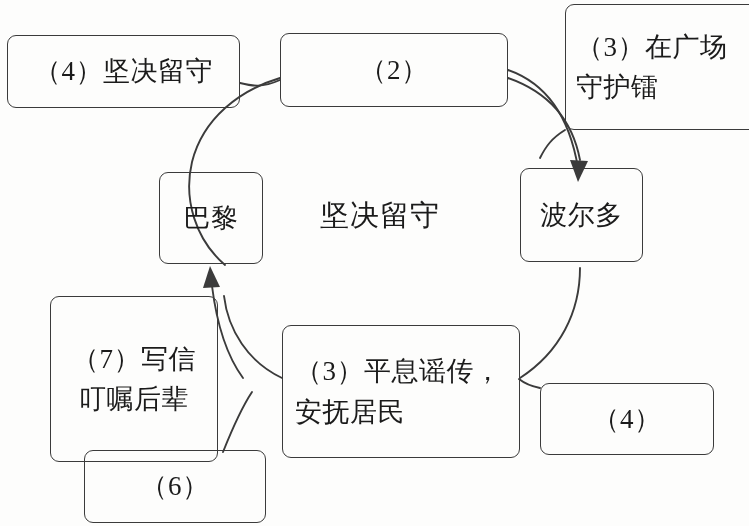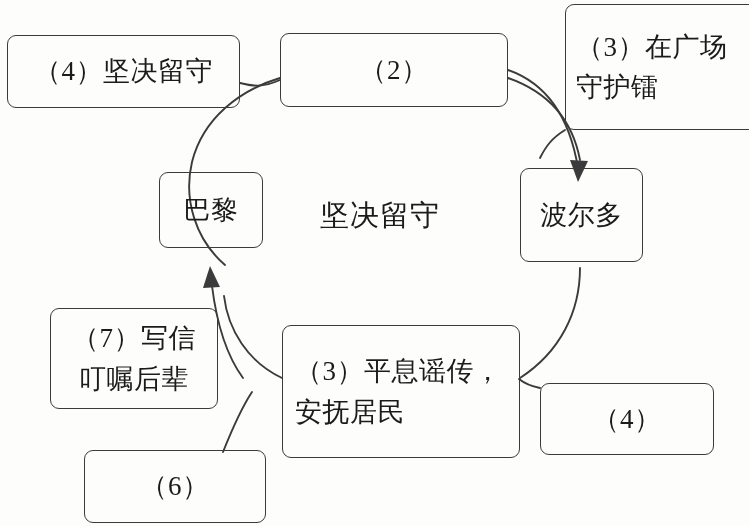--- a/index.html
+++ b/index.html
@@ -48,23 +48,23 @@
     font-family: "Liberation Serif", "DejaVu Serif", serif;
     color: #1b1b1b;
     letter-spacing: 1px;
     white-space: nowrap;
   }
 
   
   #node-1  { left: 7px;   top: 35px;  width: 233px; height: 73px; }
   #node-2  { left: 280px; top: 33px;  width: 228px; height: 74px; }
   #node-3  { left: 565px; top: 4px;   width: 200px; height: 126px; border-radius: 9px; }
-  #node-paris   { left: 159px; top: 172px; width: 104px; height: 76px; }
+  #node-paris   { left: 159px; top: 172px; width: 104px; height: 92px; }
   #node-bordeaux{ left: 520px; top: 168px; width: 123px; height: 94px; }
-  #node-7  { left: 50px;  top: 308px; width: 168px; height: 101px; }
+  #node-7  { left: 50px;  top: 296px; width: 168px; height: 166px; }
   #node-5  { left: 282px; top: 325px; width: 238px; height: 133px; }
   #node-4  { left: 540px; top: 383px; width: 174px; height: 72px; }
   #node-6  { left: 84px;  top: 450px; width: 182px; height: 73px; }
 
   #node-1 .node-text,
   #node-2 .node-text,
   #node-4 .node-text,
   #node-6 .node-text { font-size: 27px; }
   #node-3 .node-text { font-size: 27px; text-align: left; width: 100%; padding-left: 10px; }
   #node-5 .node-text { font-size: 27px; text-align: left; width: 100%; padding-left: 12px; }

